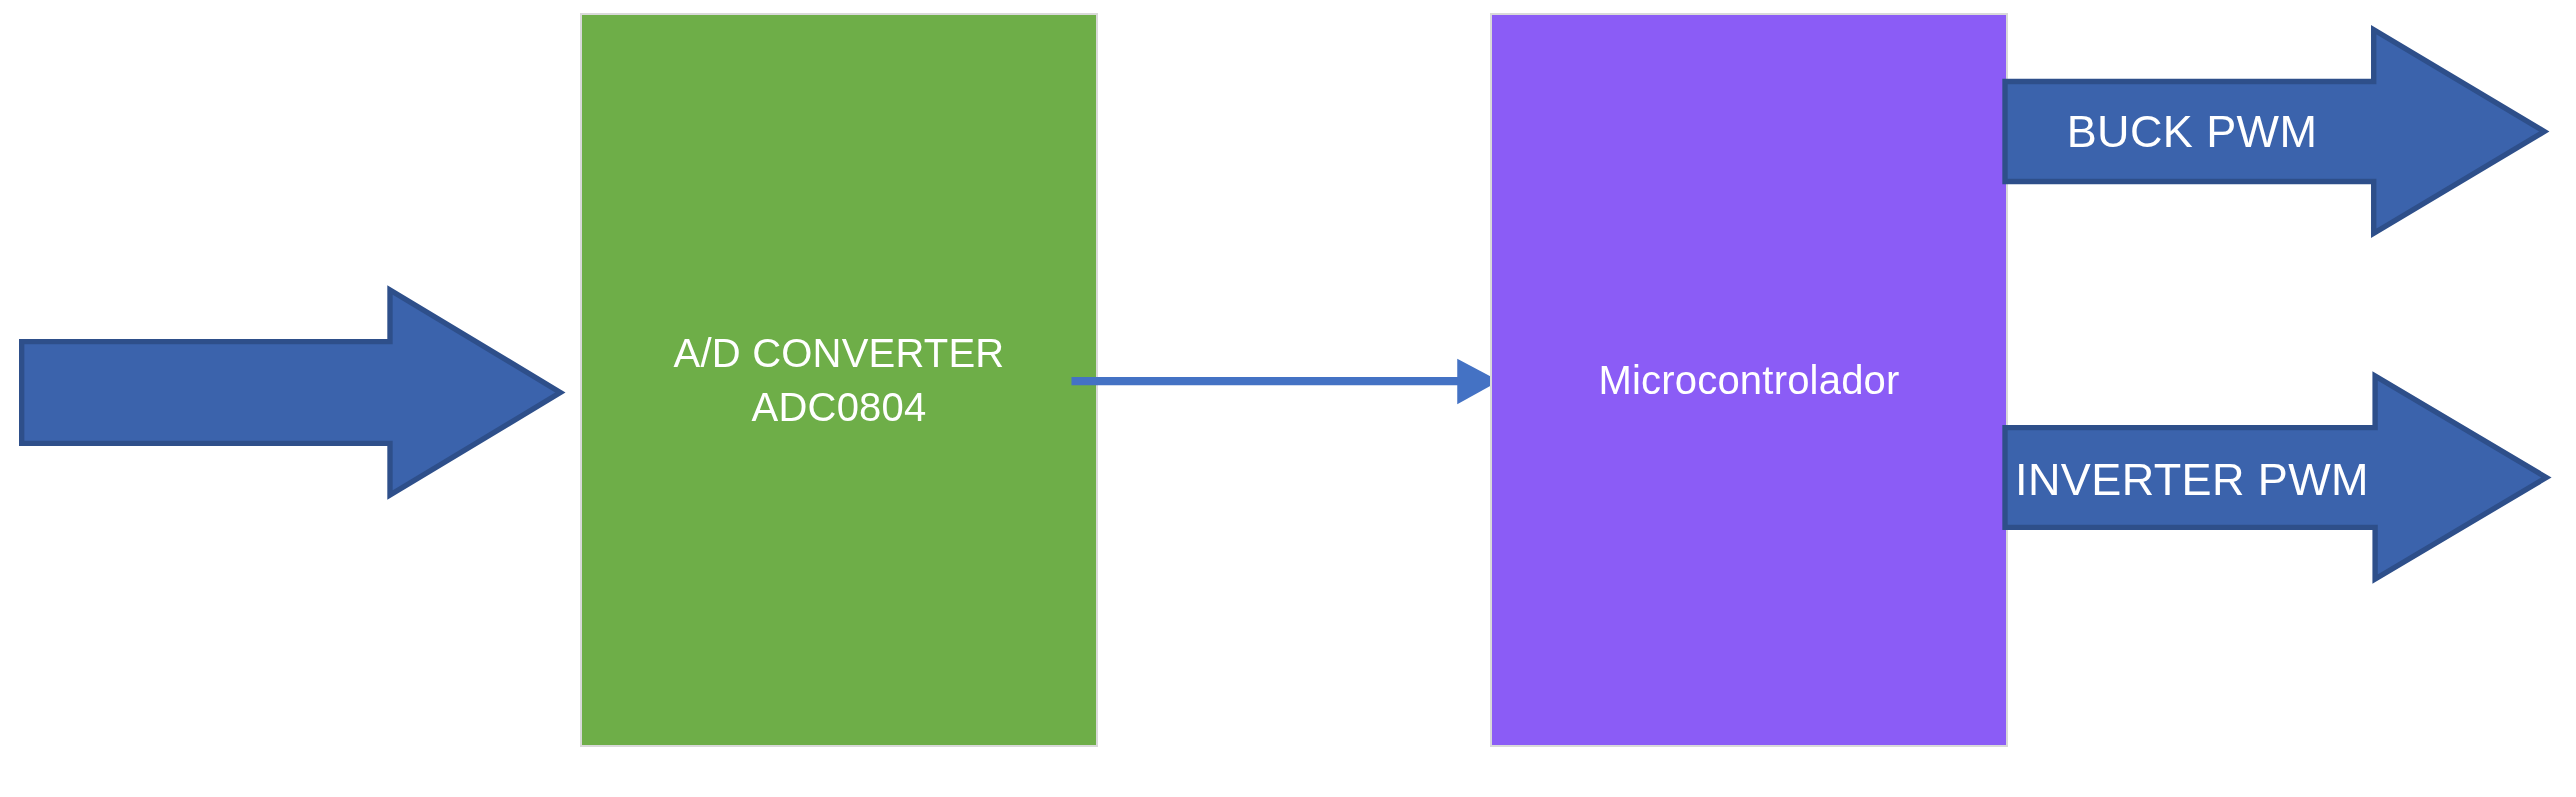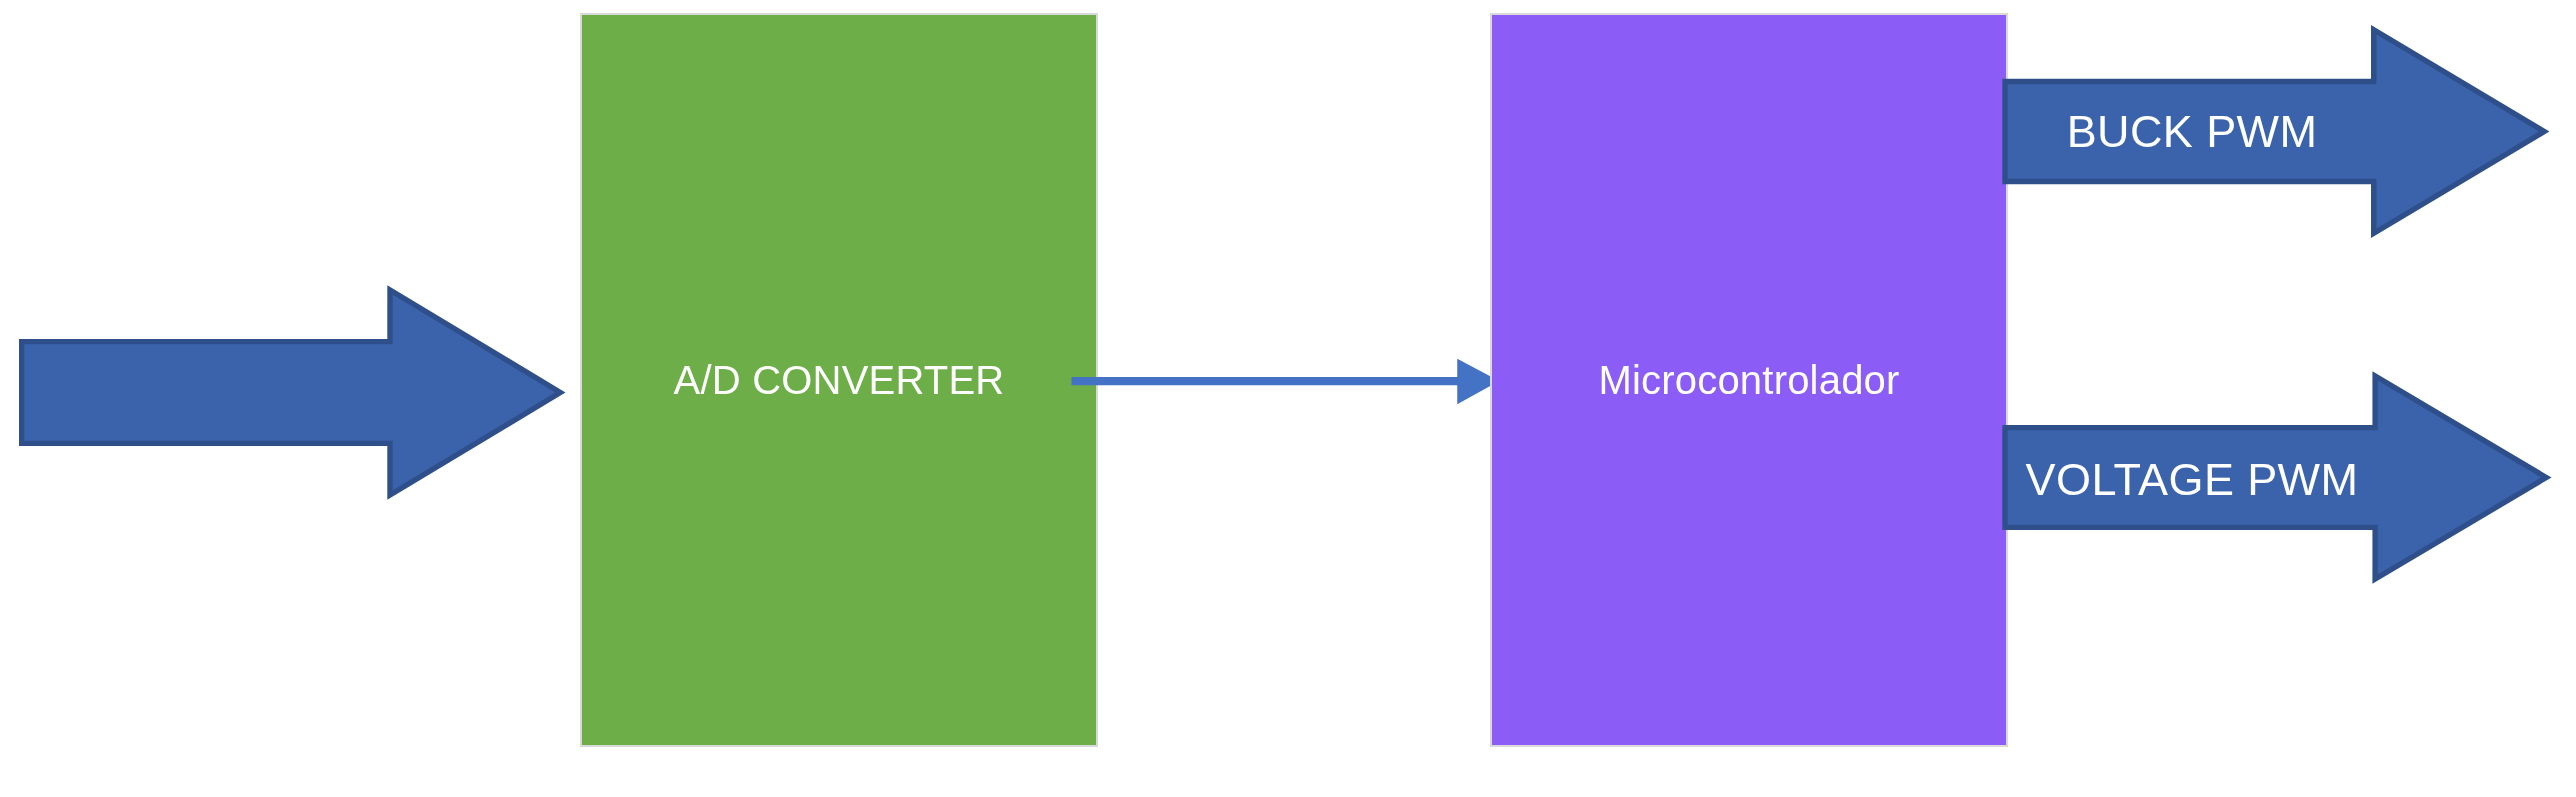--- a/index.html
+++ b/index.html
@@ -83,20 +83,21 @@
 <div id="canvas">
 
   <div class="arrow arrow-buck-voltage">
     <svg width="544" height="211" viewBox="0 0 610 236">
       <polygon points="3,61 416,61 416,3 607,118 416,233 416,175 3,175" fill="#3B63AC" stroke="#2E4F8A" stroke-width="6" stroke-linejoin="miter"></polygon>
     </svg>
   </div>
 
   <div class="block block-adc">
     <span class="line">A/D CONVERTER</span>
+    <span class="line">ADC0804</span>
   </div>
 
   <div class="arrow connector">
     <svg width="434" height="54" viewBox="0 0 486 60">
       <line x1="5" y1="29" x2="440" y2="29" stroke="#4472C4" stroke-width="9"></line>
       <polygon points="437,4 484,29 437,55" fill="#4472C4"></polygon>
     </svg>
   </div>
 
   <div class="block block-mcu">
@@ -108,16 +109,16 @@
       <polygon points="0,61 413,61 413,3 604,117 413,231 413,173 0,173" fill="#3B63AC" stroke="#2E4F8A" stroke-width="6" stroke-linejoin="miter"></polygon>
     </svg>
   </div>
   <div class="arrow-label label-buck-pwm">BUCK PWM</div>
 
   <div class="arrow arrow-inverter-pwm">
     <svg width="544" height="209" viewBox="0 0 610 234">
       <polygon points="0,61 415,61 415,3 607,117 415,231 415,173 0,173" fill="#3B63AC" stroke="#2E4F8A" stroke-width="6" stroke-linejoin="miter"></polygon>
     </svg>
   </div>
-  <div class="arrow-label label-inverter-pwm">VOLTAGE PWM</div>
+  <div class="arrow-label label-inverter-pwm">INVERTER PWM</div>
 
 </div>
 
 
 </body></html>

